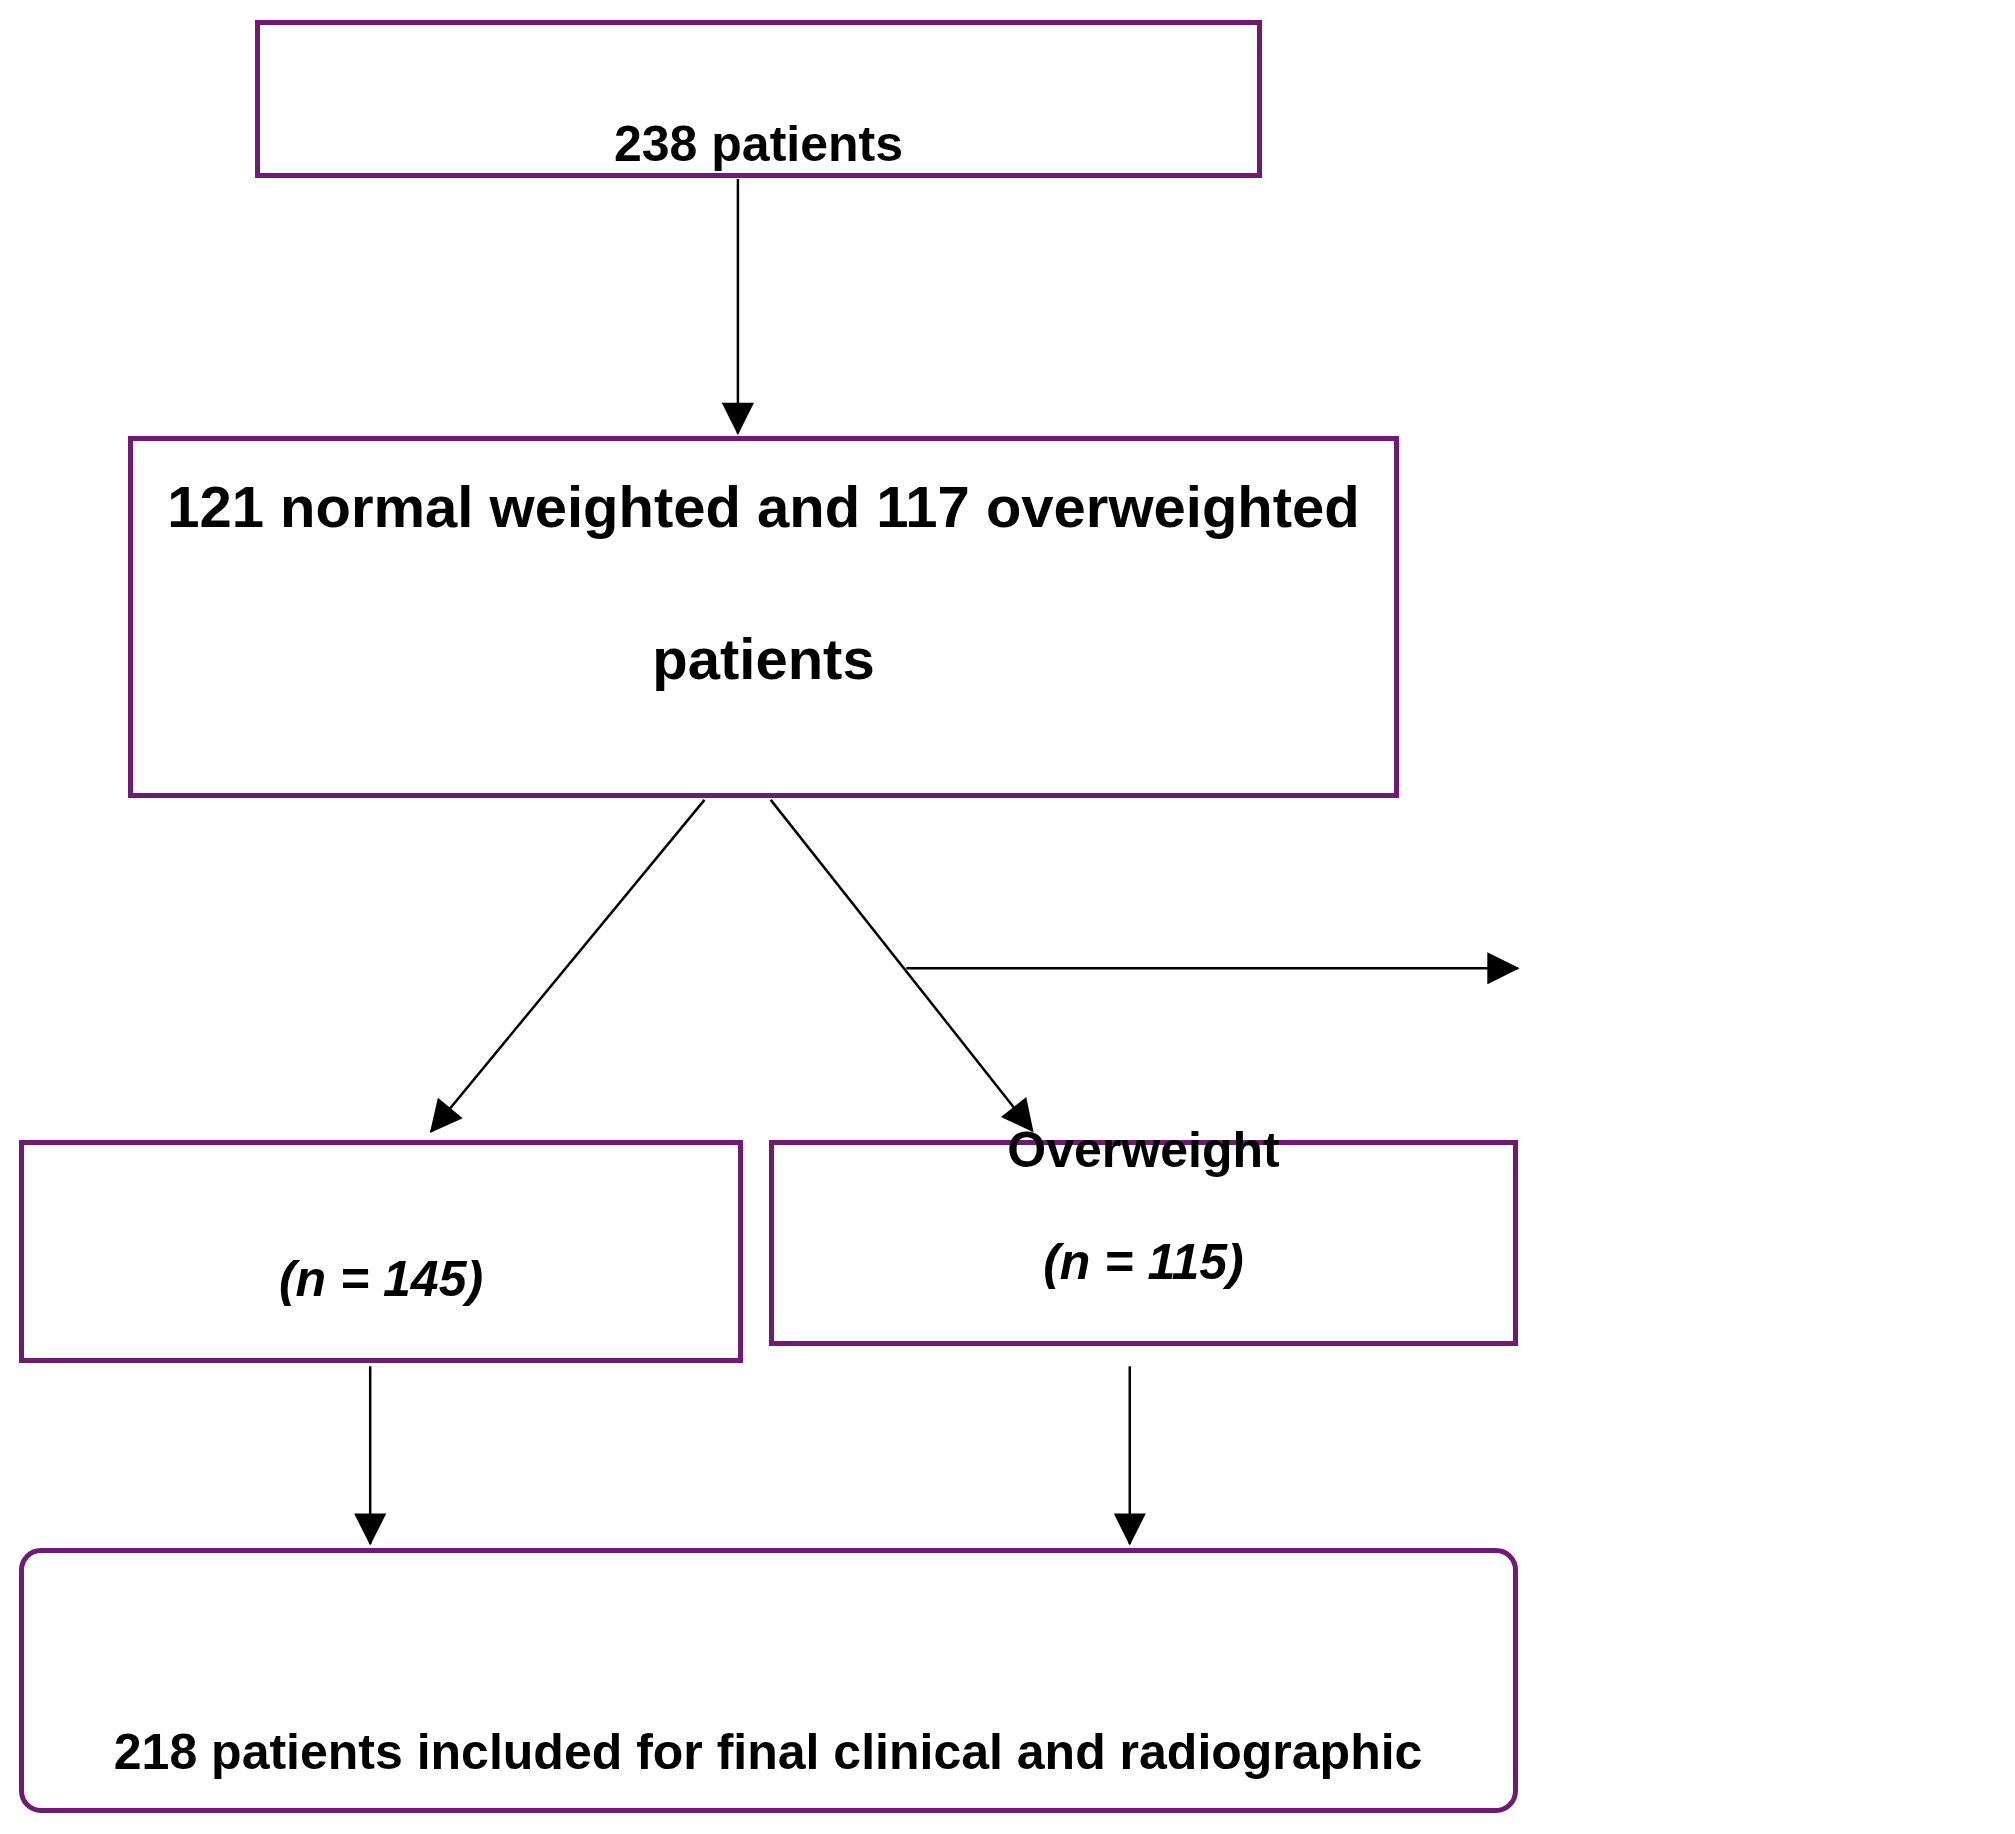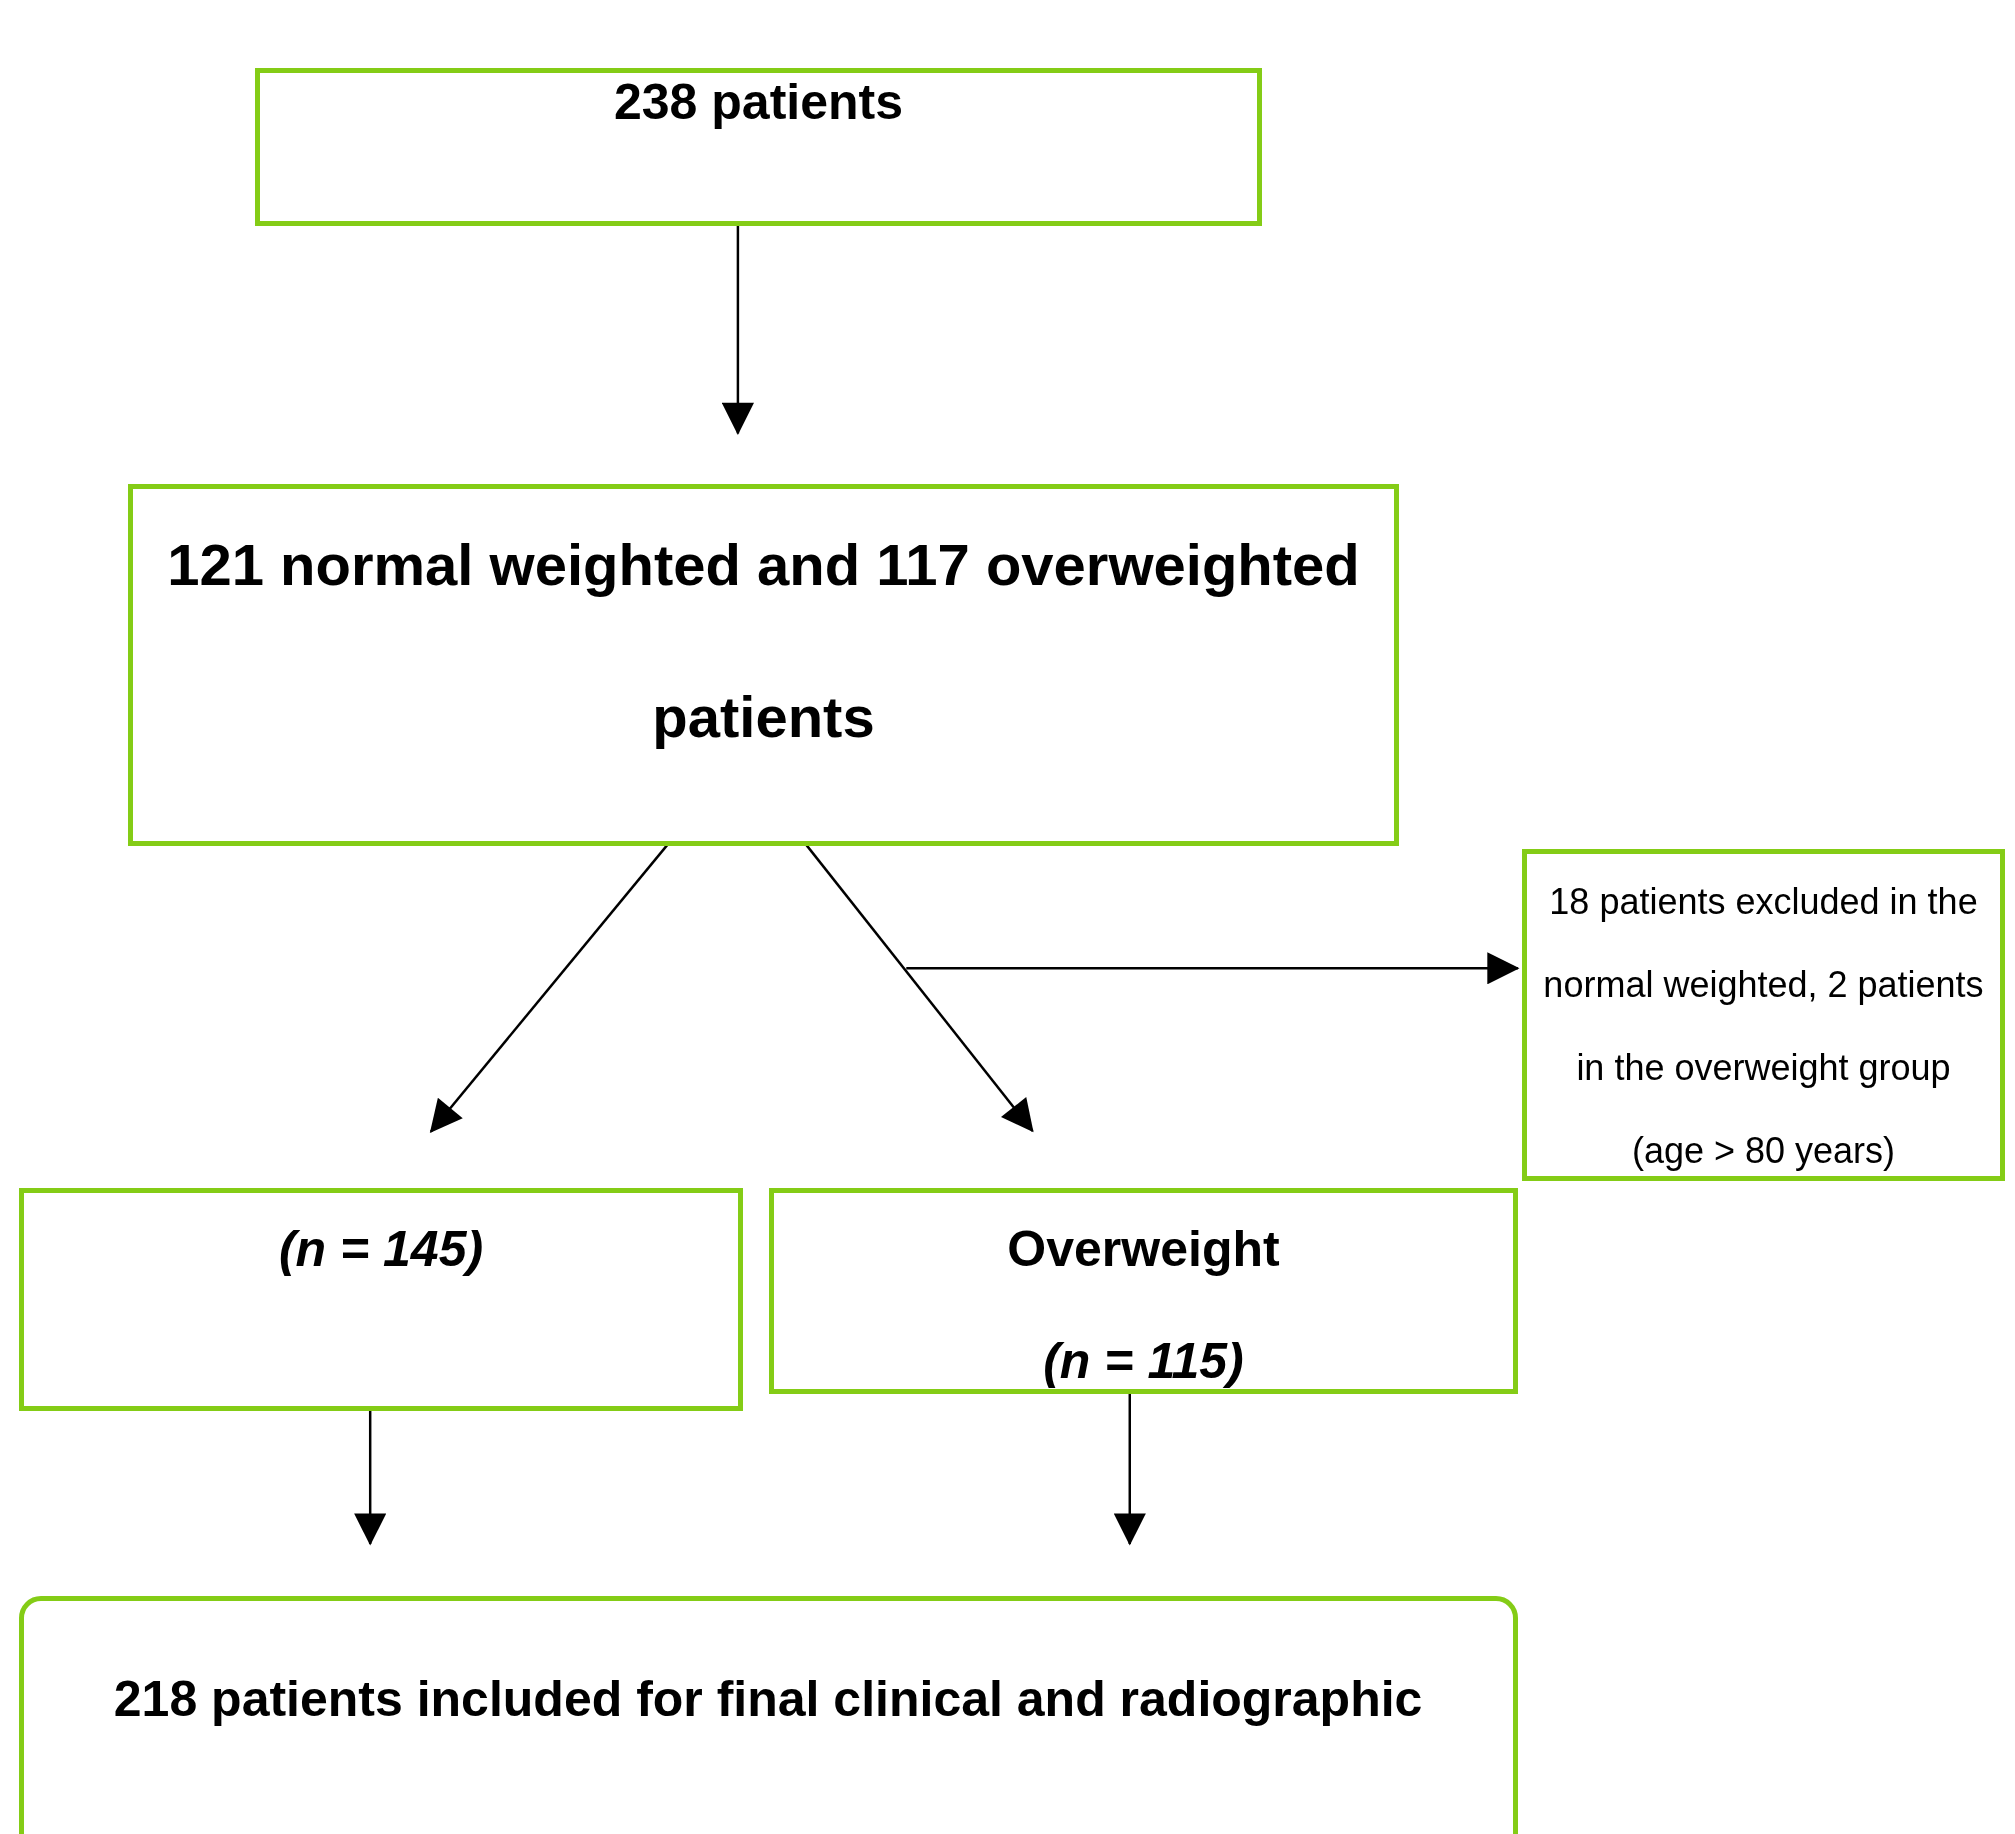--- a/index.html
+++ b/index.html
@@ -24,29 +24,28 @@
     height: 1835px;
   }
   .arrows path {
     stroke: #000000;
     stroke-width: 4;
     fill: none;
   }
   .box {
     position: absolute;
     box-sizing: border-box;
-    border: 5px solid #84cc16;
+    border: 5px solid #701a75;
     background: #ffffff;
     display: flex;
     flex-direction: column;
     align-items: center;
-    justify-content: flex-start;
+    justify-content: flex-end;
     text-align: center;
     white-space: nowrap;
-    margin-top: 48px;
   }
   .line { display: block; }
 
   #box-total {
     left: 255px; top: 20.4px; width: 1007px; height: 158px;
     font-size: 50px; font-weight: 700;
   }
   #box-cohort {
     left: 128px; top: 436px; width: 1271px; height: 362px;
     font-size: 58px; font-weight: 700; line-height: 152px;
@@ -96,26 +95,20 @@
 
   <div class="box" id="box-total">
     <span class="line">238 patients</span>
   </div>
 
   <div class="box" id="box-cohort">
     <span class="line">121 normal weighted and 117 overweighted</span>
     <span class="line">patients</span>
   </div>
 
-  <div class="box" id="box-excluded">
-    <span class="line">18 patients excluded in the</span>
-    <span class="line">normal weighted, 2 patients</span>
-    <span class="line">in the overweight group</span>
-    <span class="line">(age &gt; 80 years)</span>
-  </div>
 
   <div class="box" id="box-normal">
     <span class="line count-line">(n = 145)</span>
   </div>
 
   <div class="box" id="box-over">
     <span class="line">Overweight</span>
     <span class="line count-line">(n = 115)</span>
   </div>
 

